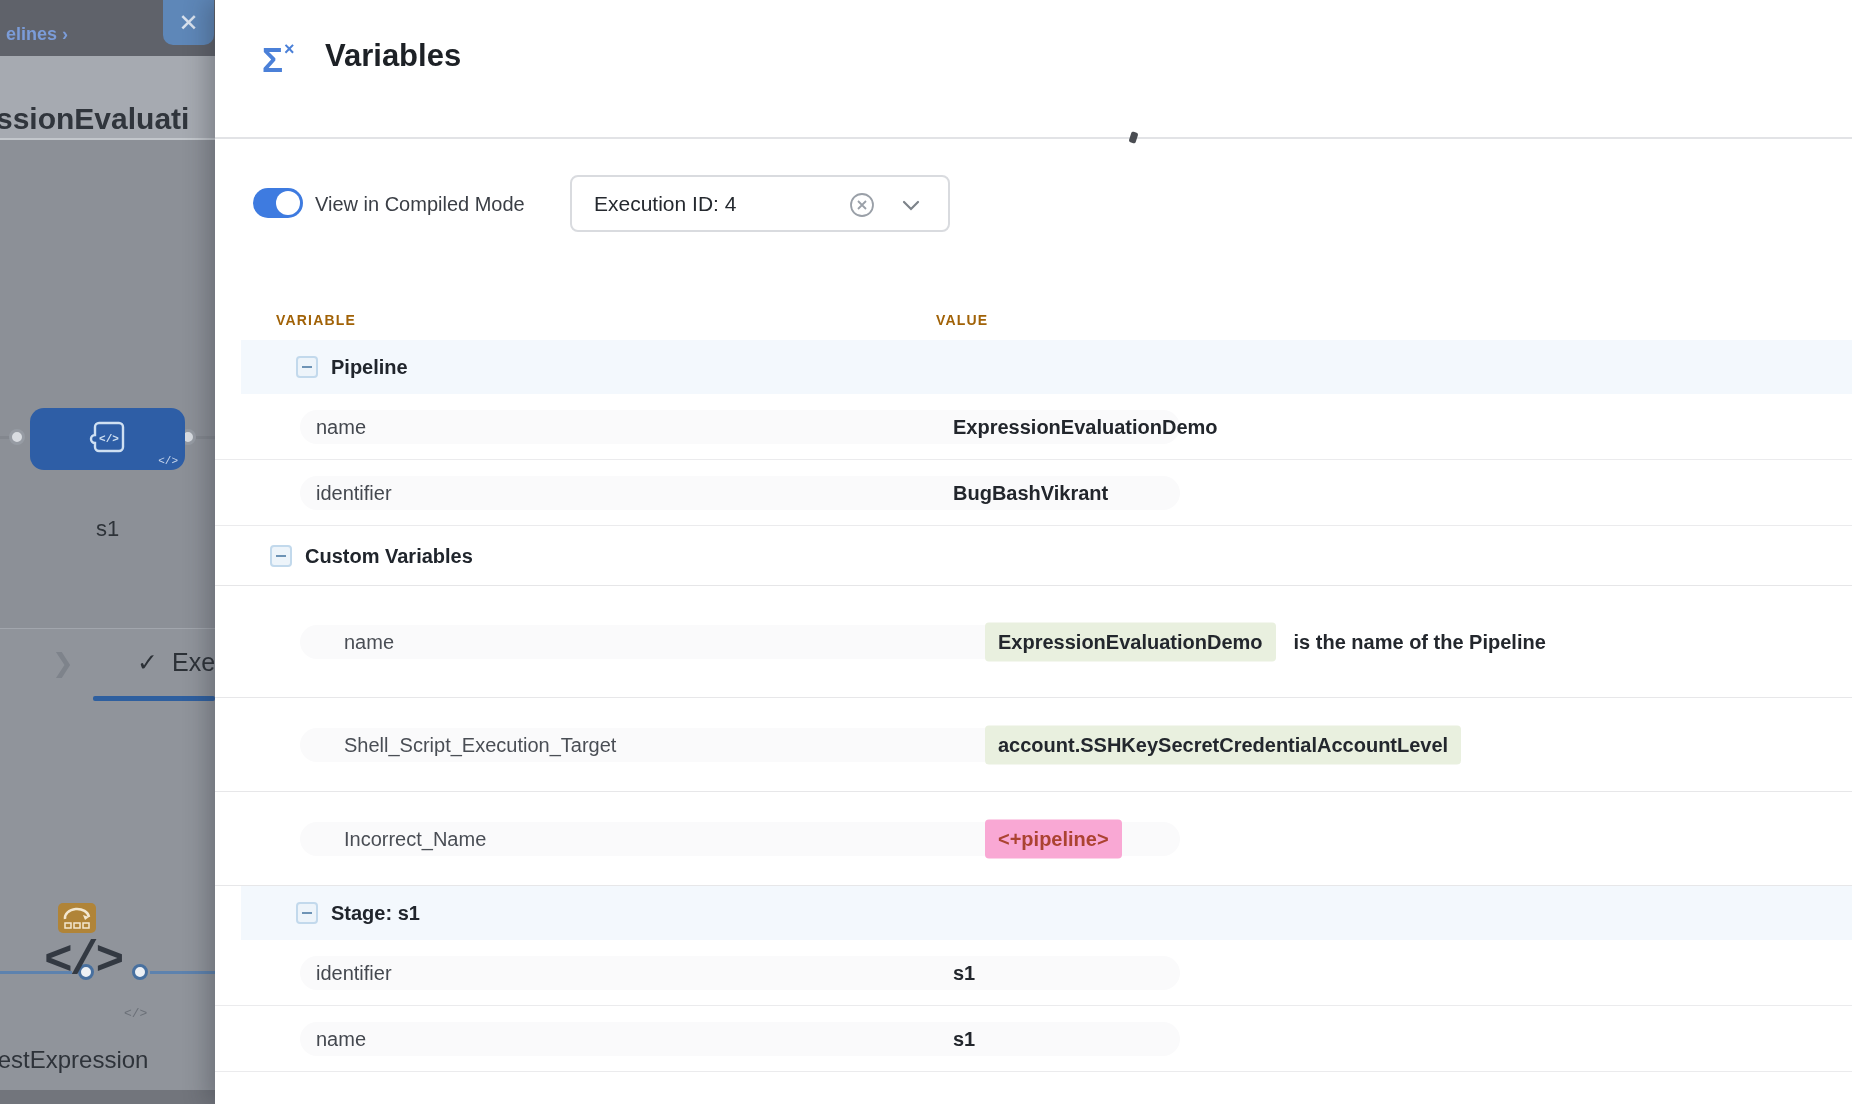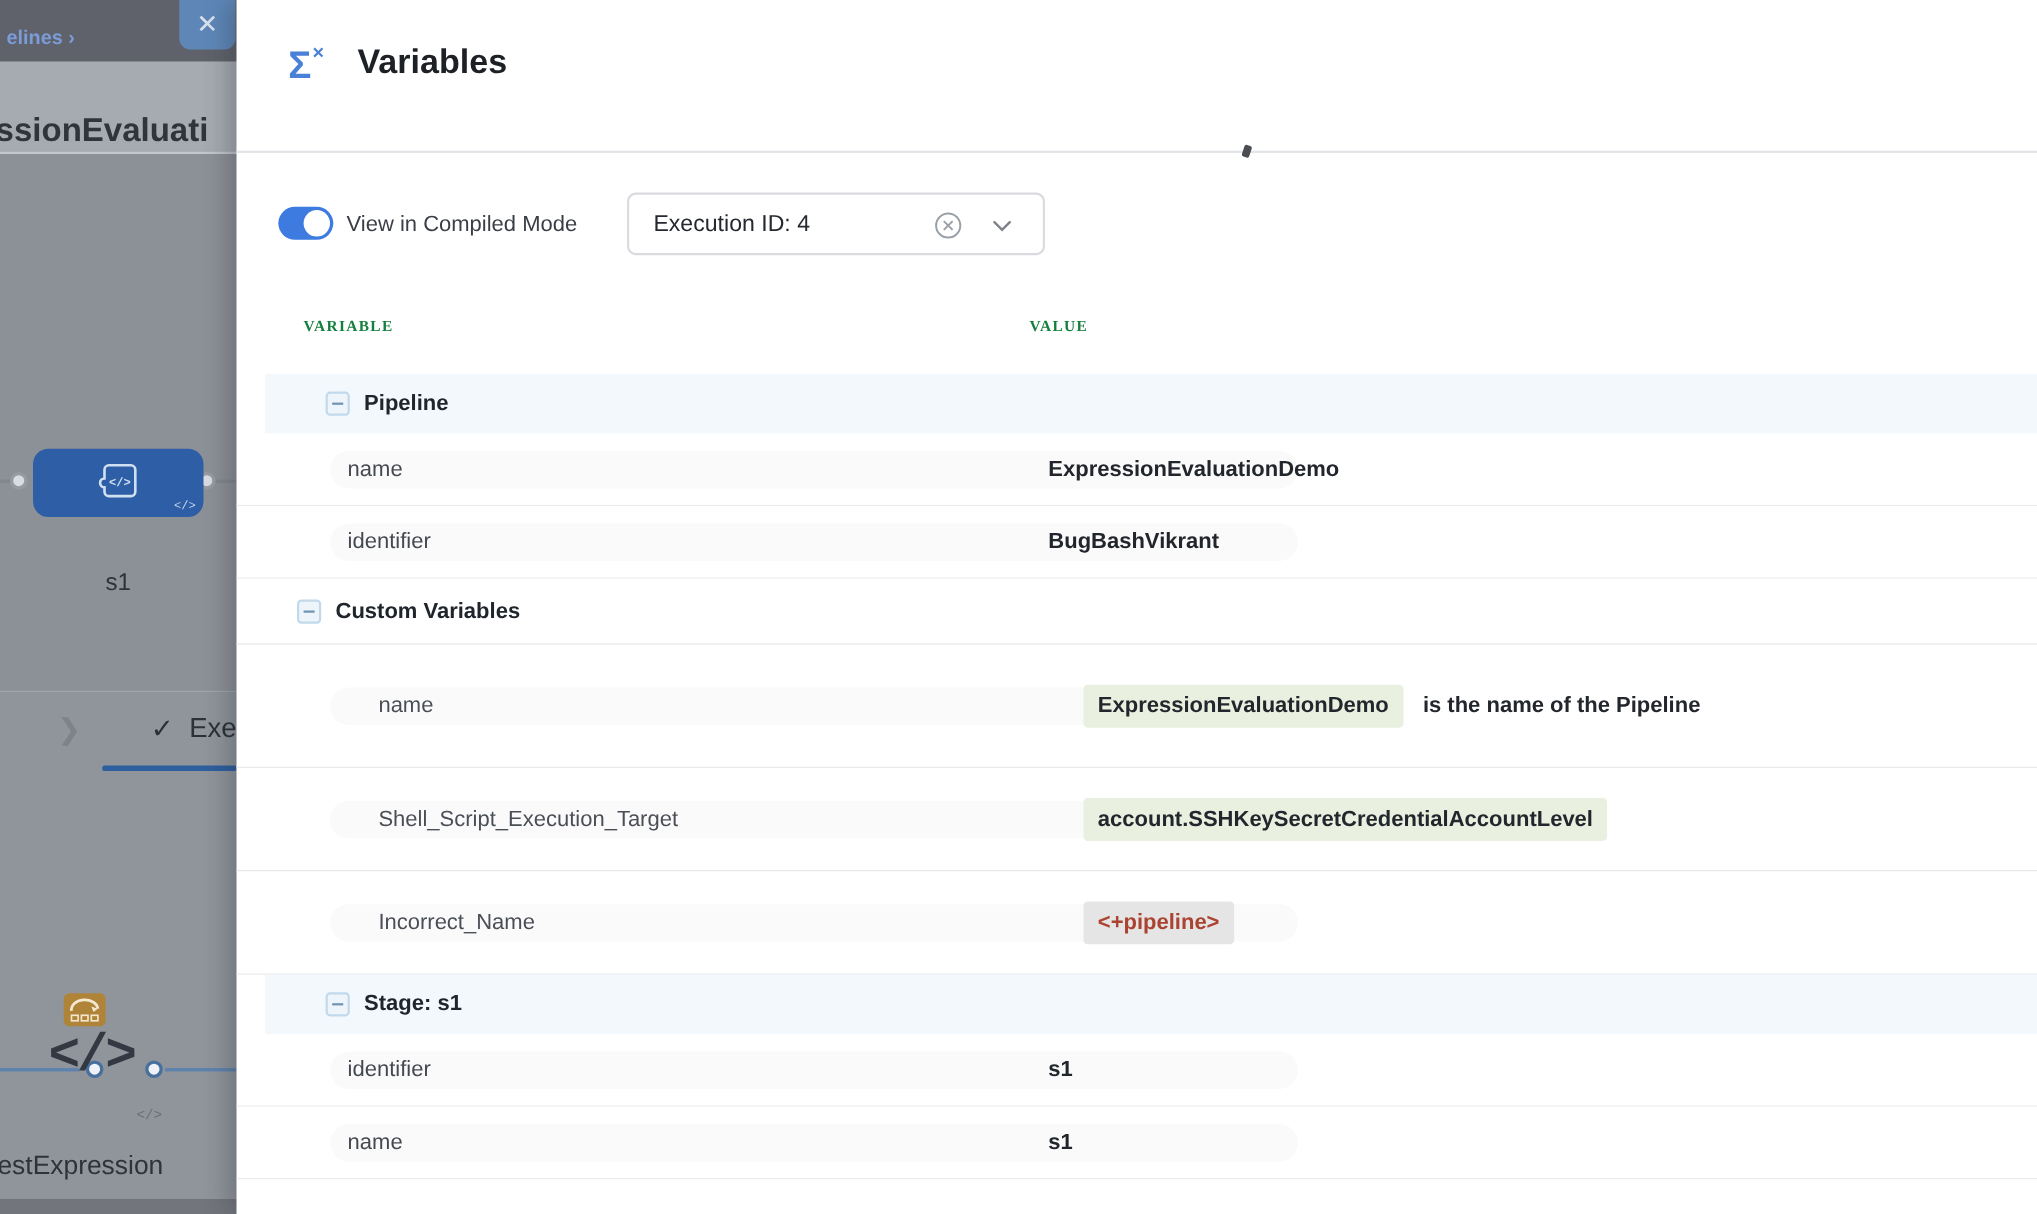--- a/index.html
+++ b/index.html
@@ -57,21 +57,21 @@
           background:#3e7be0;cursor:pointer;}
   .toggle .knob{position:absolute;right:3px;top:3px;width:24px;height:24px;border-radius:50%;background:#ffffff;}
   .toglbl{position:absolute;left:100px;top:193px;font-size:20px;color:#3a3e45;}
   .select{position:absolute;left:355px;top:175px;width:380px;height:57px;background:#fff;
           border:2px solid #d9dbdf;border-radius:8px;cursor:pointer;}
   .select .sval{position:absolute;left:22px;top:50%;transform:translateY(-50%);
                 font-size:21px;font-weight:400;color:#25292f;white-space:nowrap;}
   .select .clr{position:absolute;left:276px;top:14px;}
   .select .chv{position:absolute;left:328px;top:22px;}
   
-  .colh{position:absolute;top:290px;font-size:14px;font-weight:700;letter-spacing:1.2px;color:#15803d;font-family:Liberation Serif, serif;}
+  .colh{position:absolute;top:312px;font-size:14px;font-weight:700;letter-spacing:1.2px;color:#a16207;}
   .colh.c1{left:61px;} .colh.c2{left:721px;}
 
   
   .tbody{position:absolute;left:0;top:340px;width:100%;}
   .trow{position:relative;width:100%;}
   .r-group{height:54px;}
   .r-group.tinted{background:#f3f8fd;margin-left:26px;}
   .r-group.plainbg{height:60px;border-bottom:1px solid #e6e6e8;}
   .r-plain{height:66px;border-bottom:1px solid #ebebed;}
   .r-custom{height:94px;border-bottom:1px solid #e7e7e9;}
@@ -80,21 +80,21 @@
         width:880px;height:34px;border-radius:17px;background:#fafafb;}
   .lbl{position:absolute;left:101px;top:50%;transform:translateY(-50%);
        font-size:20px;color:#44484f;white-space:nowrap;}
   .r-custom .lbl{left:129px;color:#4a4e55;}
   .val{position:absolute;left:738px;top:50%;transform:translateY(-50%);
        display:flex;align-items:center;gap:8px;font-size:20px;font-weight:600;color:#22262c;white-space:nowrap;}
   .r-custom .val{left:770px;}
   .val.gray{font-weight:500;color:#6f747b;}
   .vbox{display:inline-block;padding:8px 13px;border-radius:4px;font-size:20px;font-weight:600;}
   .vbox.green{background:#e9f0df;color:#23272d;}
-  .vbox.red{background:#e5e5e5;color:#ab4331;font-weight:700;}
+  .vbox.red{background:#f9a8d4;color:#ab4331;font-weight:700;}
   .suffix{margin-left:10px;font-size:20px;font-weight:700;color:#23272d;}
   .minus{position:absolute;left:55px;top:50%;transform:translateY(-50%);width:22px;height:22px;
          background:#edf4fa;border:2px solid #c2d9ec;border-radius:4px;cursor:pointer;}
   .minus i{position:absolute;left:4px;top:8px;width:10px;height:2px;background:#6d93b5;}
   .glabel{position:absolute;left:90px;top:50%;transform:translateY(-50%);
           font-size:20px;font-weight:700;color:#20252c;white-space:nowrap;}
 </style>
 </head>
 <body>
 

